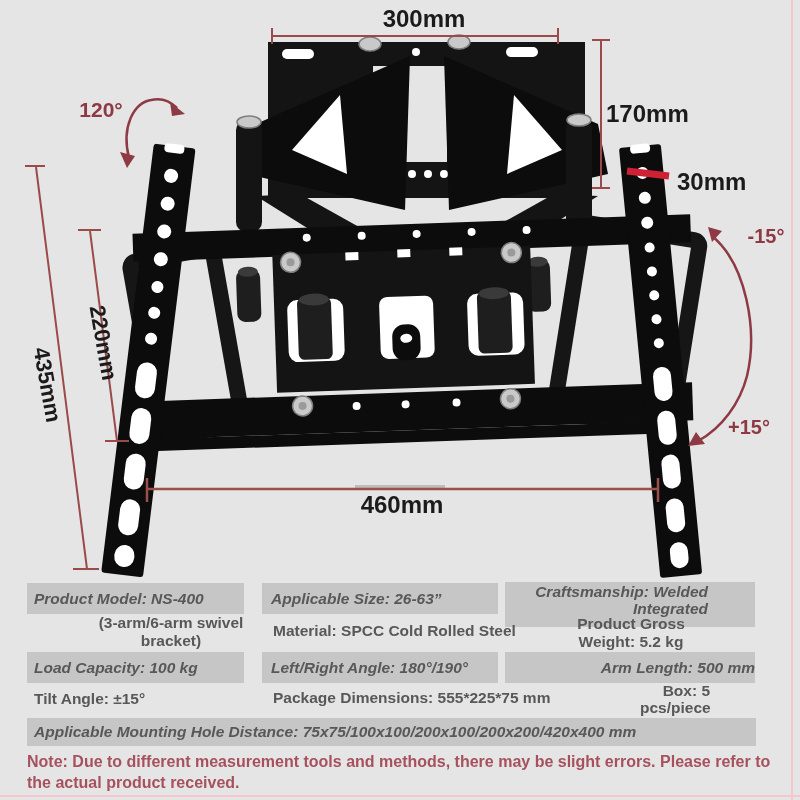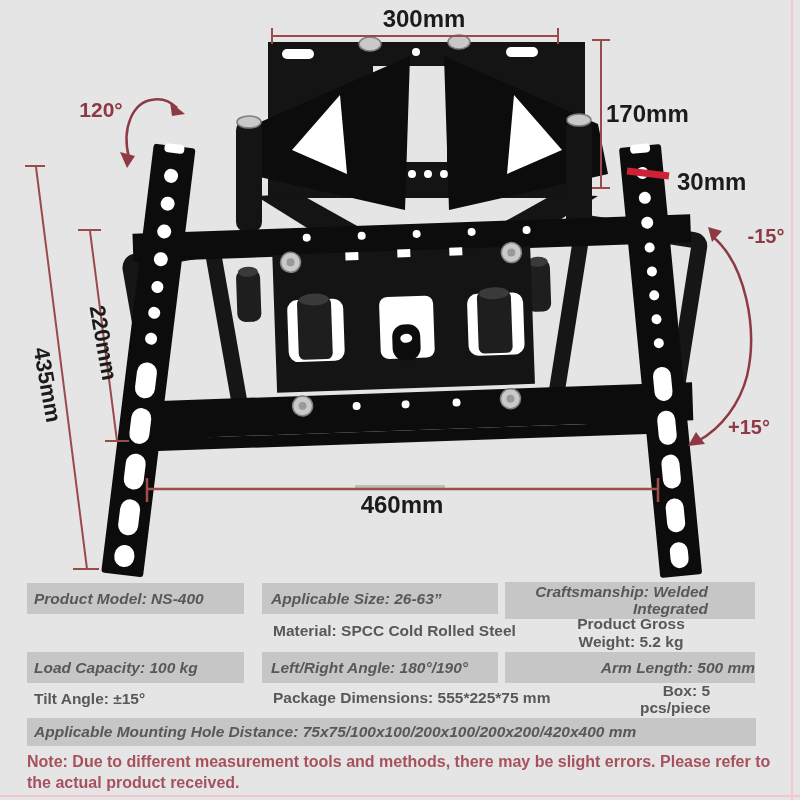--- a/index.html
+++ b/index.html
@@ -29,21 +29,21 @@
   
   .cell{
     position:absolute;
     font:700 15.5px "Liberation Sans",sans-serif;
     color:var(--cell-text,#585858);
     white-space:normal;
   }
   .gray{background:var(--cell-background,#c6c6c6);font-style:italic;}
   .c-model{left:27px;top:583px;width:217px;height:31px;line-height:31px;padding-left:7px;box-sizing:border-box;}
   .c-size{left:262px;top:583px;width:236px;height:31px;line-height:31px;padding-left:9px;box-sizing:border-box;}
-  .c-craft{left:505px;top:582px;width:250px;padding:1px 47px 2px 0;text-align:right;line-height:17px;box-sizing:border-box;}
+  .c-craft{left:505px;top:582px;width:250px;padding:1px 47px 10px 0;text-align:right;line-height:17px;box-sizing:border-box;}
   .c-model-sub{left:76px;top:614px;width:190px;text-align:center;line-height:18px;}
   .c-material{left:262px;top:620px;line-height:22px;padding-left:11px;white-space:nowrap;}
   .c-weight{left:505px;top:615px;width:250px;padding:0 44px 0 46px;text-align:center;line-height:18px;box-sizing:border-box;}
   .c-load{left:27px;top:652px;width:217px;height:31px;line-height:31px;padding-left:7px;box-sizing:border-box;}
   .c-lr{left:262px;top:652px;width:236px;height:31px;line-height:31px;padding-left:9px;box-sizing:border-box;}
   .c-arm{left:505px;top:652px;width:250px;height:31px;line-height:31px;text-align:right;box-sizing:border-box;}
   .c-tilt{left:27px;top:688px;line-height:22px;padding-left:7px;}
   .c-pkg{left:262px;top:686px;line-height:24px;padding-left:11px;white-space:nowrap;}
   .c-box{left:505px;top:682px;width:250px;padding:0 45px 0 135px;text-align:right;line-height:17px;box-sizing:border-box;}
   .c-holes{left:27px;top:718px;width:729px;height:28px;line-height:28px;padding-left:7px;box-sizing:border-box;}
@@ -182,20 +182,21 @@
 
       <rect x="355" y="485" width="90" height="5" fill="#bdbdbd"></rect>
       <path class="dimline-bright" d="M147,489 H658 M147,478 V502 M658,478 V502"></path>
       <text class="dimtext" x="402" y="513" text-anchor="middle">460mm</text>
     </g>
   </svg>
 
   <div class="cell gray c-model">Product Model: NS-400</div>
   <div class="cell gray c-size">Applicable Size: 26-63”</div>
   <div class="cell gray c-craft">Craftsmanship: Welded Integrated</div>
+  <div class="cell c-model-sub">(3-arm/6-arm swivel bracket)</div>
   <div class="cell c-material">Material: SPCC Cold Rolled Steel</div>
   <div class="cell c-weight">Product Gross Weight: 5.2 kg</div>
   <div class="cell gray c-load">Load Capacity: 100 kg</div>
   <div class="cell gray c-lr">Left/Right Angle: 180°/190°</div>
   <div class="cell gray c-arm">Arm Length: 500 mm</div>
   <div class="cell c-tilt">Tilt Angle: ±15°</div>
   <div class="cell c-pkg">Package Dimensions: 555*225*75 mm</div>
   <div class="cell c-box">Box: 5 pcs/piece</div>
   <div class="cell gray c-holes">Applicable Mounting Hole Distance: 75x75/100x100/200x100/200x200/420x400 mm</div>
 

